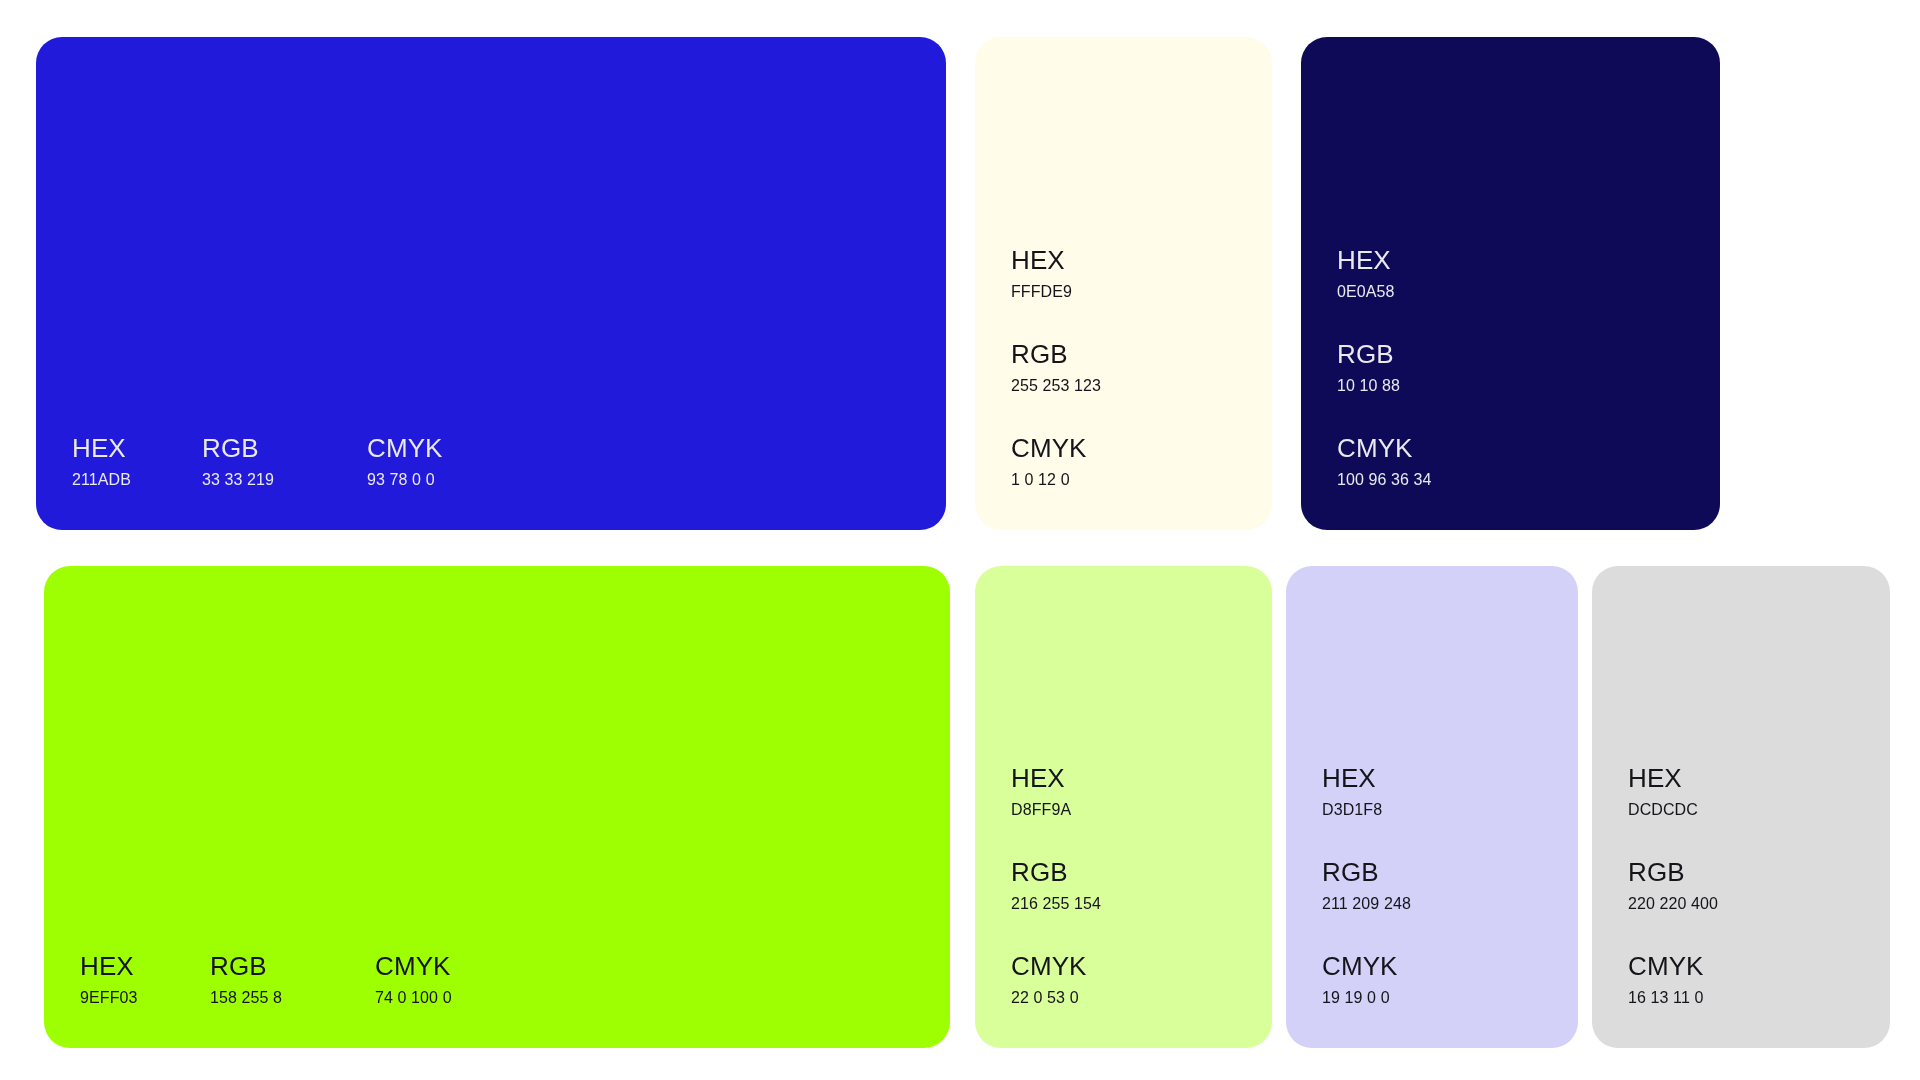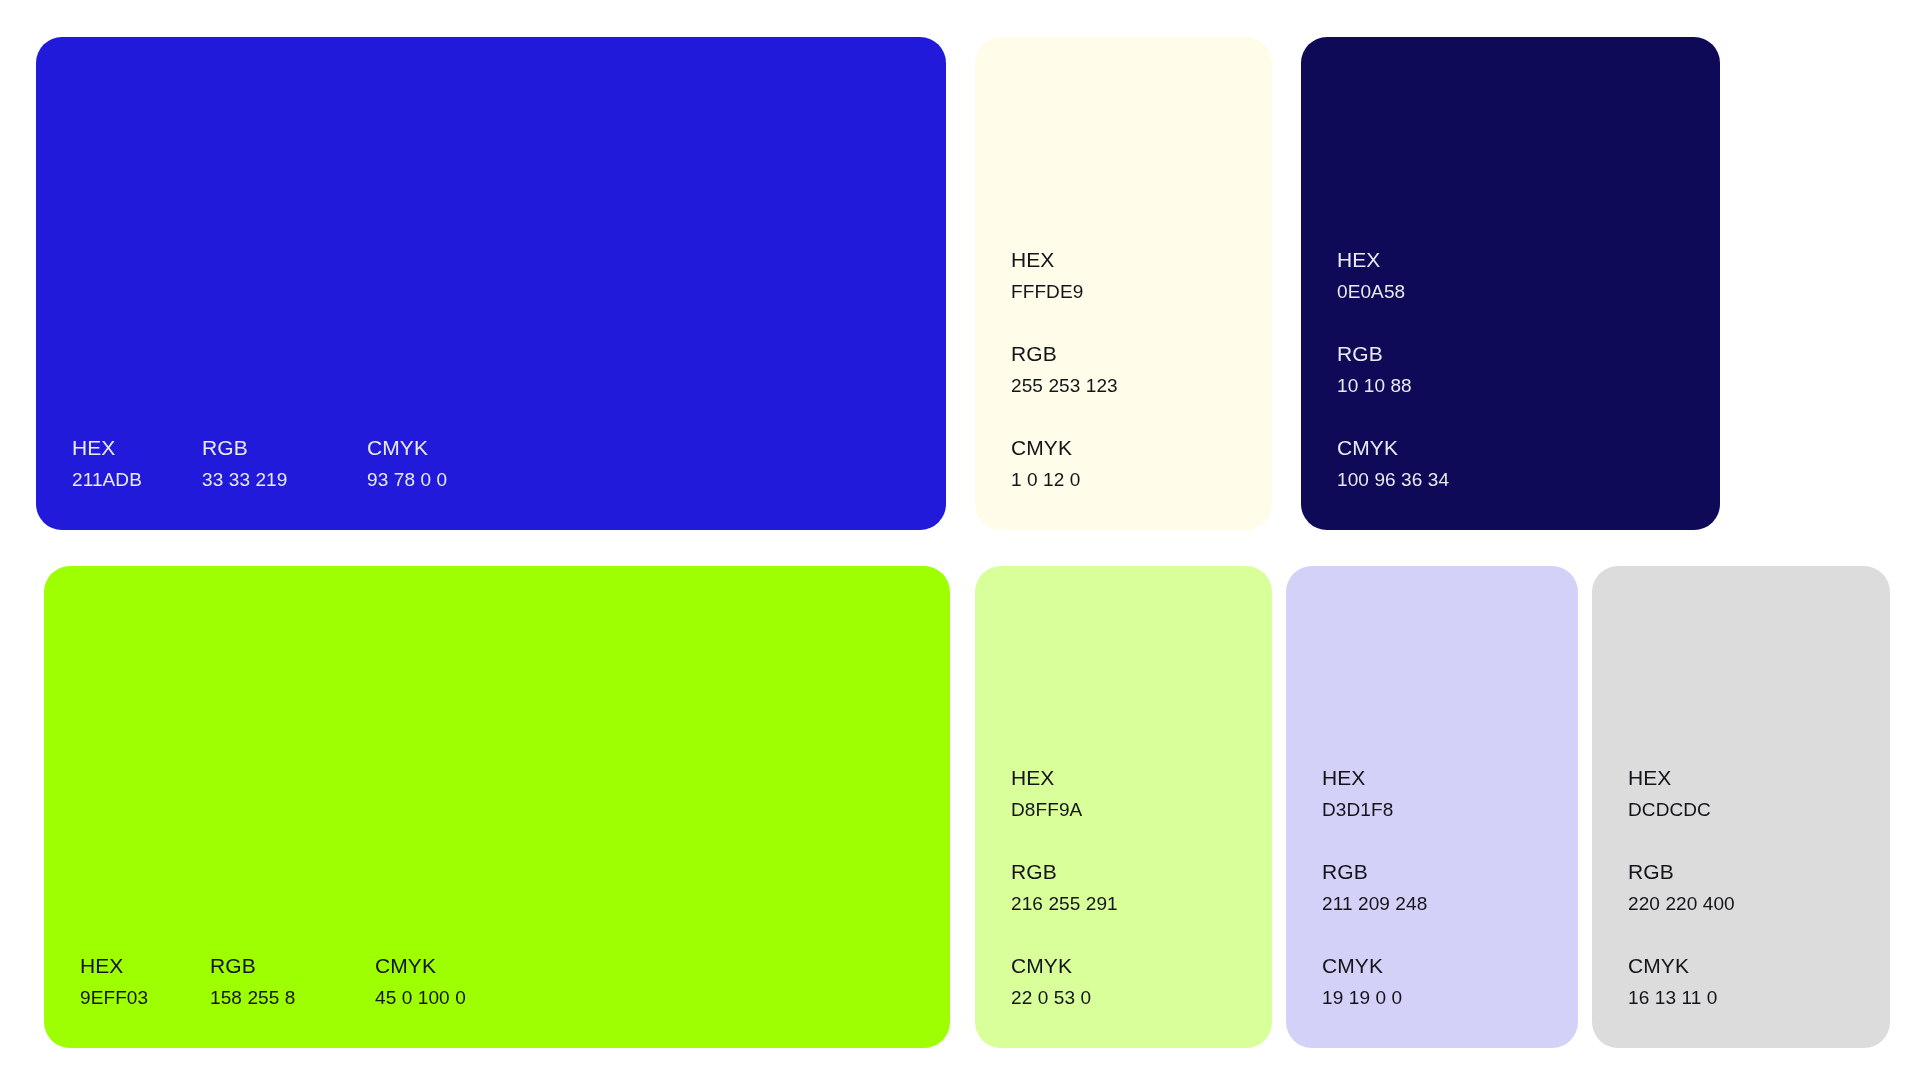--- a/index.html
+++ b/index.html
@@ -62,27 +62,27 @@
     left: 36px;
     bottom: 34px;
     display: flex;
     flex-direction: column;
     align-items: flex-start;
   }
   .swatch-card.narrow .info-group { margin-top: 30px; }
   .swatch-card.narrow .info-group:first-child { margin-top: 0; }
 
   .info-label {
-    font-size: 21px;
+    font-size: 26px;
     line-height: 32px;
     letter-spacing: 0.1px;
     white-space: nowrap;
   }
   .info-value {
-    font-size: 19px;
+    font-size: 16px;
     line-height: 32px;
     letter-spacing: 0.1px;
     white-space: nowrap;
   }
 
   .text-light .info-label,
   .text-light .info-value { color: #e9e9ee; }
 
   .text-dark .info-label,
   .text-dark .info-value { color: #14141a; }
@@ -154,34 +154,34 @@
         <div class="info-group col-hex">
           <div class="info-label">HEX</div>
           <div class="info-value">9EFF03</div>
         </div>
         <div class="info-group col-rgb">
           <div class="info-label">RGB</div>
           <div class="info-value">158 255 8</div>
         </div>
         <div class="info-group col-cmyk">
           <div class="info-label">CMYK</div>
-          <div class="info-value">45 0 100 0</div>
+          <div class="info-value">74 0 100 0</div>
         </div>
       </div>
     </div>
 
     <div class="swatch-card narrow text-dark" style="margin-left: 25px; width: 297px; height: 482px; background: rgb(216, 255, 154);">
       <div class="swatch-info">
         <div class="info-group">
           <div class="info-label">HEX</div>
           <div class="info-value">D8FF9A</div>
         </div>
         <div class="info-group">
           <div class="info-label">RGB</div>
-          <div class="info-value">216 255 291</div>
+          <div class="info-value">216 255 154</div>
         </div>
         <div class="info-group">
           <div class="info-label">CMYK</div>
           <div class="info-value">22 0 53 0</div>
         </div>
       </div>
     </div>
 
     <div class="swatch-card narrow text-dark" style="margin-left: 14px; width: 292px; height: 482px; background: rgb(211, 209, 248);">
       <div class="swatch-info">

